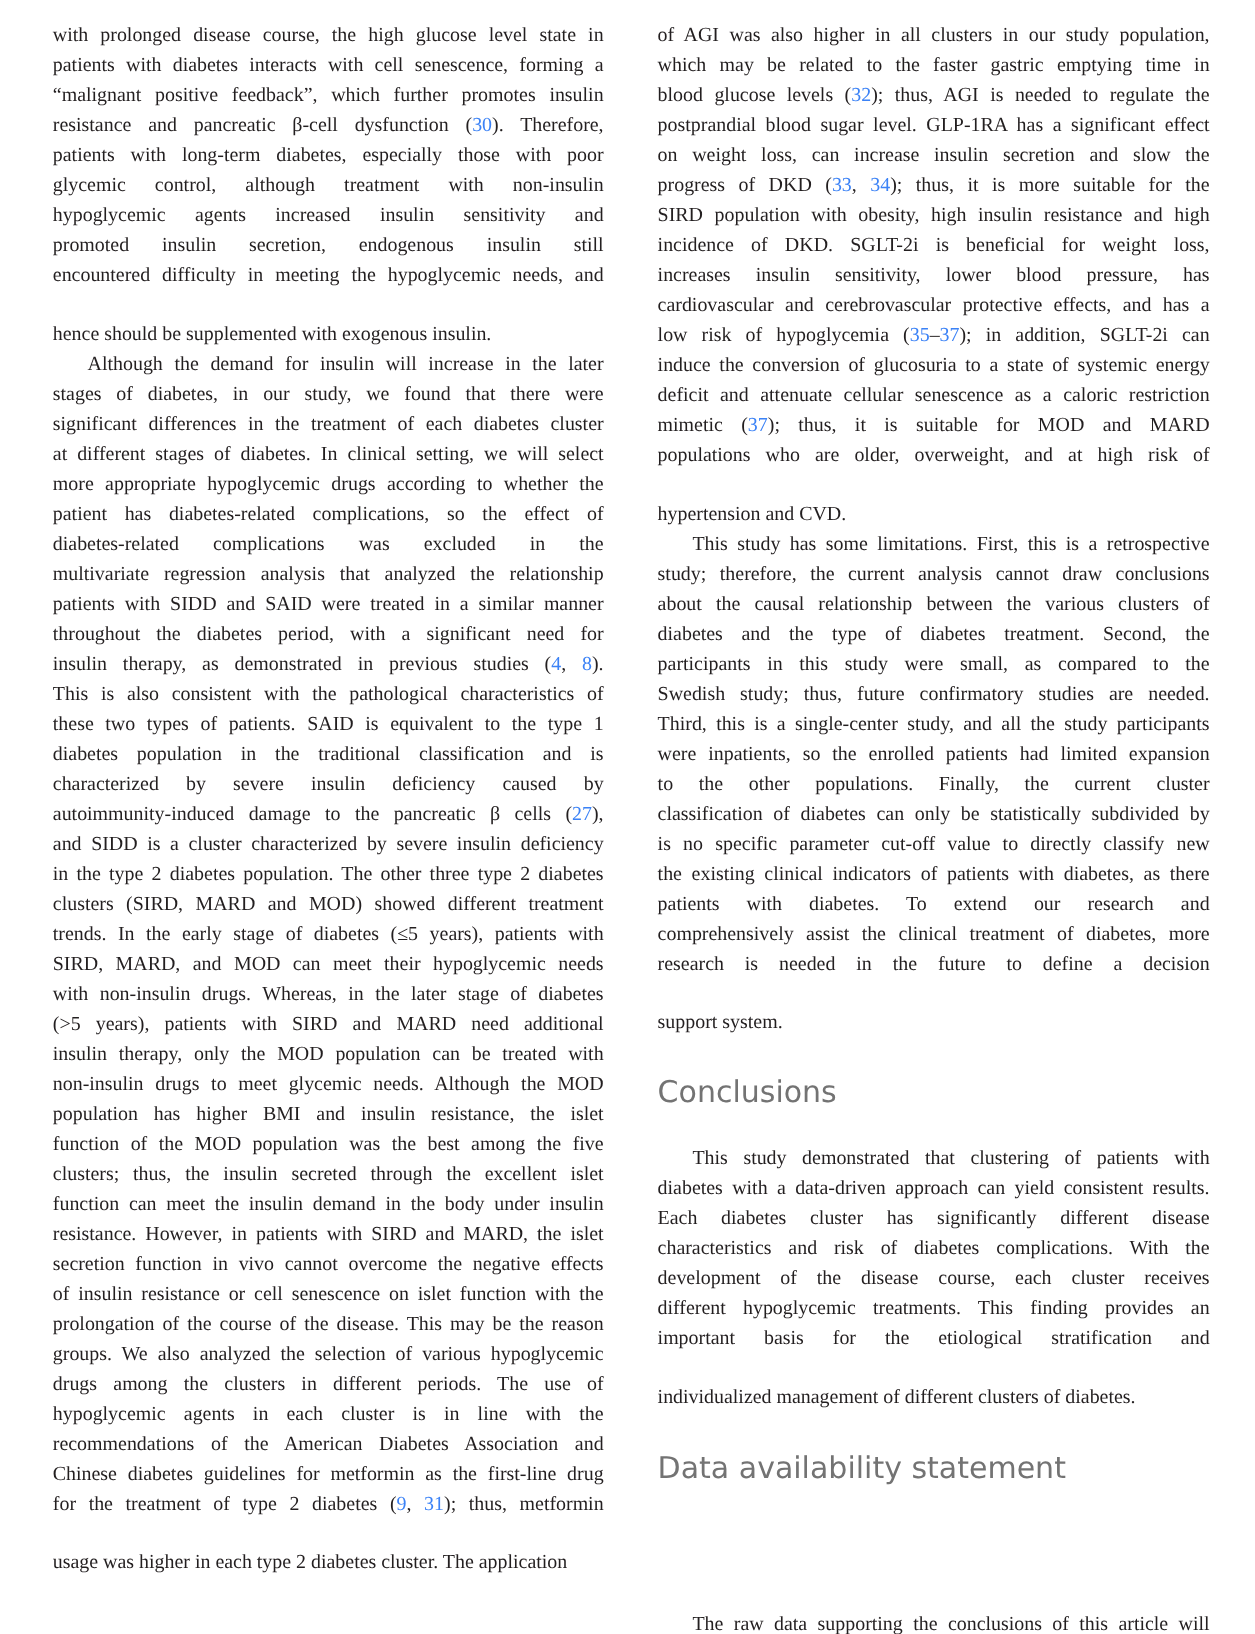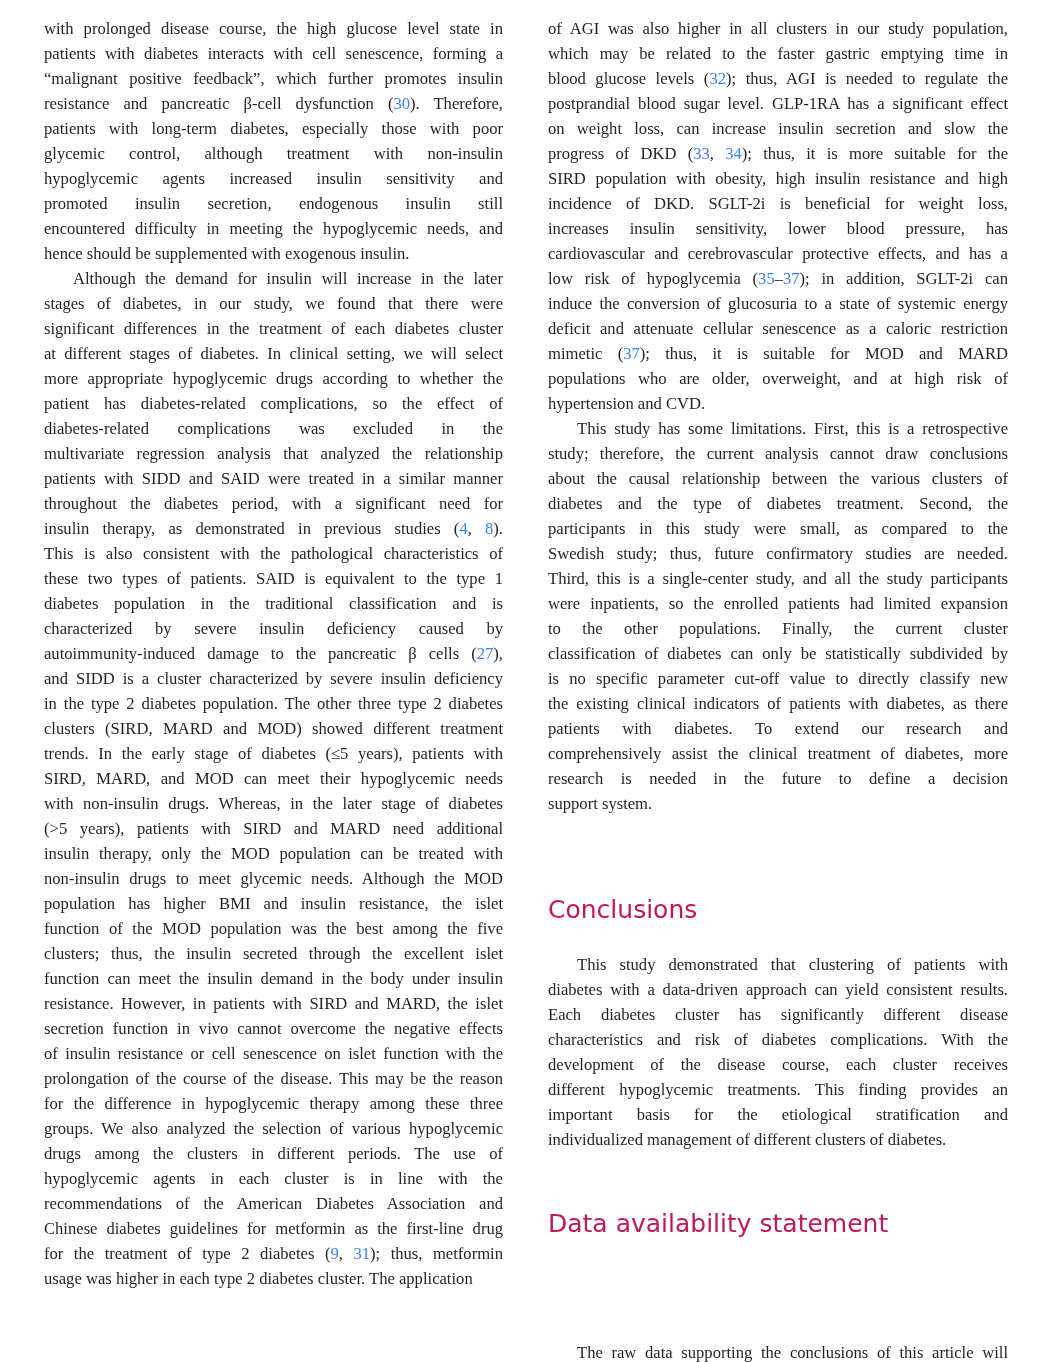--- a/index.html
+++ b/index.html
@@ -11,28 +11,28 @@
     font-family: "Liberation Serif", "DejaVu Serif", serif;
     font-size: 16.6px;
     color: #231f20;
     line-height: 25px;
     height: 25px;
     white-space: nowrap;
     text-align: justify;
     text-align-last: justify;
     overflow: visible;
   }
-  .ln.last { text-align-last: left; }
+  .ln.last { text-align-last: left; margin-top: 24px; }
   .ln.indent { text-indent: 29px; }
   .ref { color: #3b82f6; }
   .it { }
   .heading {
     font-family: "DejaVu Sans", "Liberation Sans", sans-serif;
     font-size: 25px;
-    color: #be185d;
+    color: #737373;
     font-weight: normal;
     margin: 0;
     line-height: 30px;
     height: 30px;
     position: absolute;
     left: 548px;
   }
 </style>
 </head>
 <body>
@@ -74,21 +74,20 @@
     <div class="ln">insulin therapy, only the MOD population can be treated with</div>
     <div class="ln">non-insulin drugs to meet glycemic needs. Although the MOD</div>
     <div class="ln">population has higher BMI and insulin resistance, the islet</div>
     <div class="ln">function of the MOD population was the best among the five</div>
     <div class="ln">clusters; thus, the insulin secreted through the excellent islet</div>
     <div class="ln">function can meet the insulin demand in the body under insulin</div>
     <div class="ln">resistance. However, in patients with SIRD and MARD, the islet</div>
     <div class="ln">secretion function <span class="it">in vivo</span> cannot overcome the negative effects</div>
     <div class="ln">of insulin resistance or cell senescence on islet function with the</div>
     <div class="ln">prolongation of the course of the disease. This may be the reason</div>
-    <div class="ln">for the difference in hypoglycemic therapy among these three</div>
     <div class="ln">groups. We also analyzed the selection of various hypoglycemic</div>
     <div class="ln">drugs among the clusters in different periods. The use of</div>
     <div class="ln">hypoglycemic agents in each cluster is in line with the</div>
     <div class="ln">recommendations of the American Diabetes Association and</div>
     <div class="ln">Chinese diabetes guidelines for metformin as the first-line drug</div>
     <div class="ln">for the treatment of type 2 diabetes (<span class="ref">9</span>, <span class="ref">31</span>); thus, metformin</div>
     <div class="ln last">usage was higher in each type 2 diabetes cluster. The application</div>
   </div>
 <div class="col col-right" id="right-col">
     <div class="ln">of AGI was also higher in all clusters in our study population,</div>

